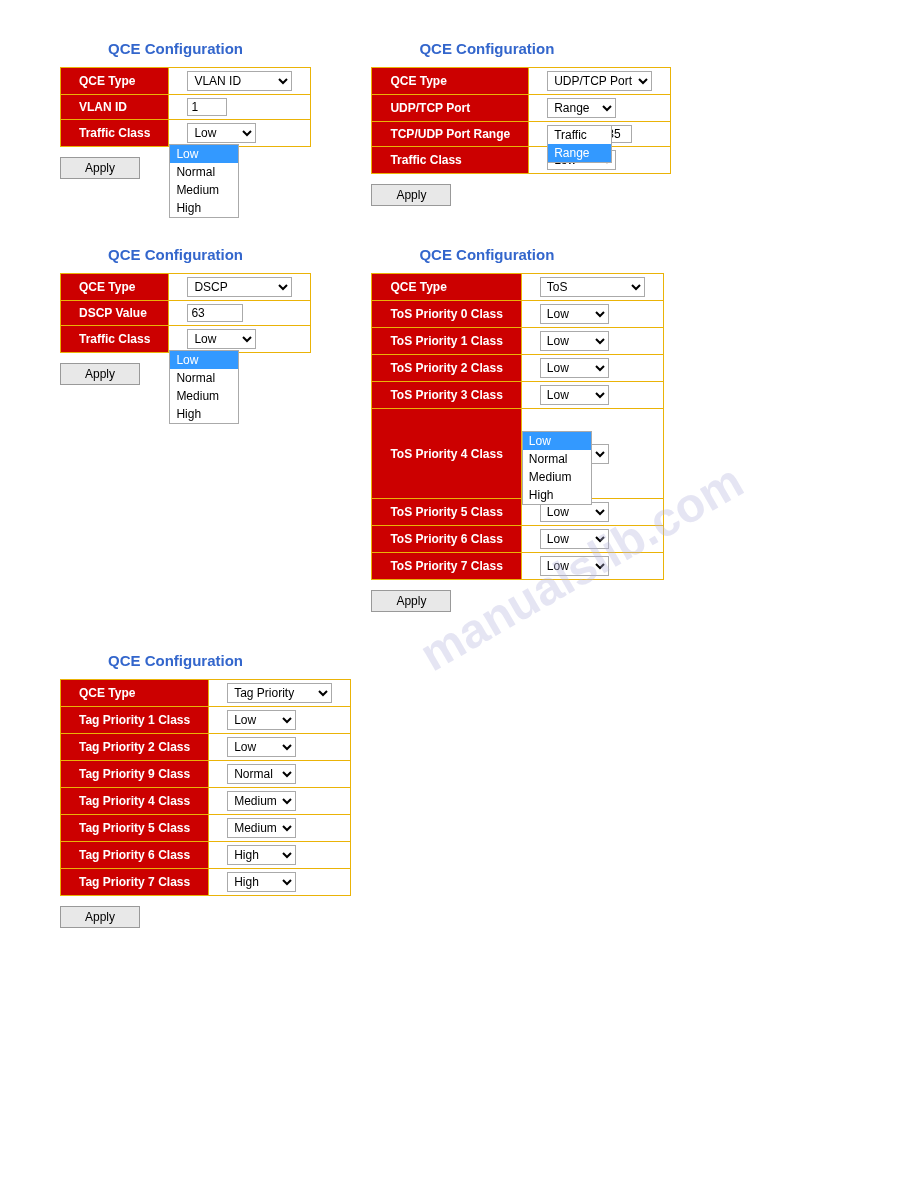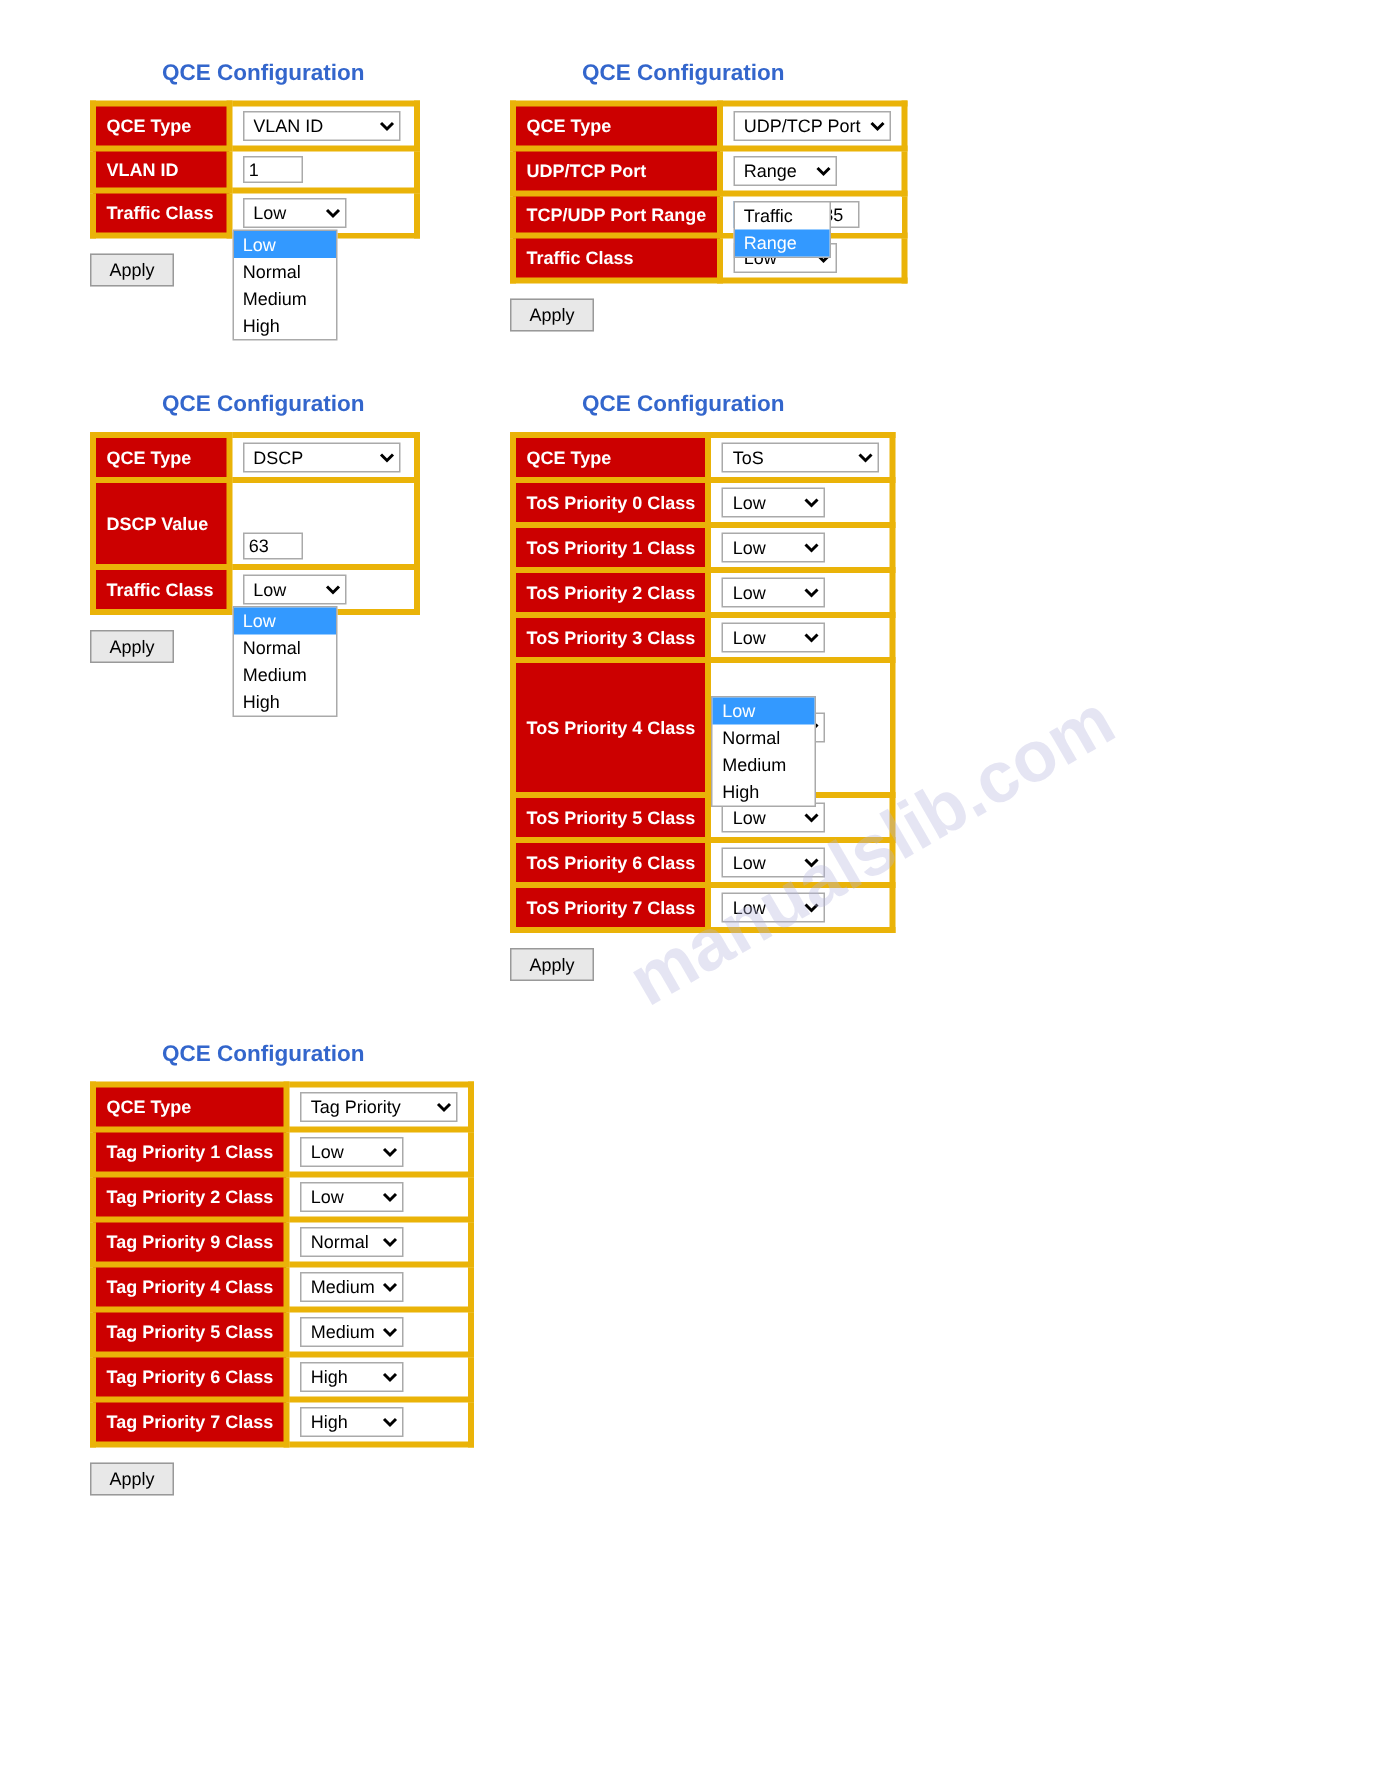--- a/index.html
+++ b/index.html
@@ -31,22 +31,22 @@
       font-size: 15px;
       font-weight: bold;
       margin-bottom: 10px;
       margin-left: 48px;
     }
     .qce-table {
       border-collapse: collapse;
       min-width: 220px;
     }
     .qce-table td {
-      padding: 3px 7px;
-      border: 4px solid #eab308;
+      padding: 3px 18px;
+      border: 1px solid #eab308;
       font-size: 12px;
     }
     .label-cell {
       background-color: #cc0000;
       color: #fff;
       font-weight: bold;
       white-space: nowrap;
       padding: 4px 8px;
     }
     .value-cell {
@@ -60,21 +60,21 @@
       background: #fff;
     }
     input[type="text"] {
       font-size: 12px;
       border: 1px solid #aaa;
       padding: 1px 3px;
       width: 50px;
     }
     .apply-btn {
       margin-top: 10px;
-      padding: 3px 12px;
+      padding: 3px 24px;
       font-size: 12px;
       background: #e8e8e8;
       border: 1px solid #999;
       cursor: pointer;
     }
     .dropdown-list {
       display: block;
       position: absolute;
       top: 100%;
       left: 0;
@@ -240,21 +240,21 @@
                 <option>UDP/TCP Port</option>
                 <option selected="">DSCP</option>
                 <option>ToS</option>
                 <option>Tag Priority</option>
               </select>
             </td>
           </tr>
           <tr>
             <td class="label-cell">DSCP Value</td>
             <td class="value-cell">
-              <input type="text" value="63" style="width: 40px; margin-top: 30px;">
+              <input type="text" value="63" style="width: 56px;">
             </td>
           </tr>
           <tr>
             <td class="label-cell">Traffic Class</td>
             <td class="value-cell" style="position:relative;">
               <div class="inline-group">
                 <select>
                   <option selected="">Low</option>
                   <option>Normal</option>
                   <option>Medium</option>

